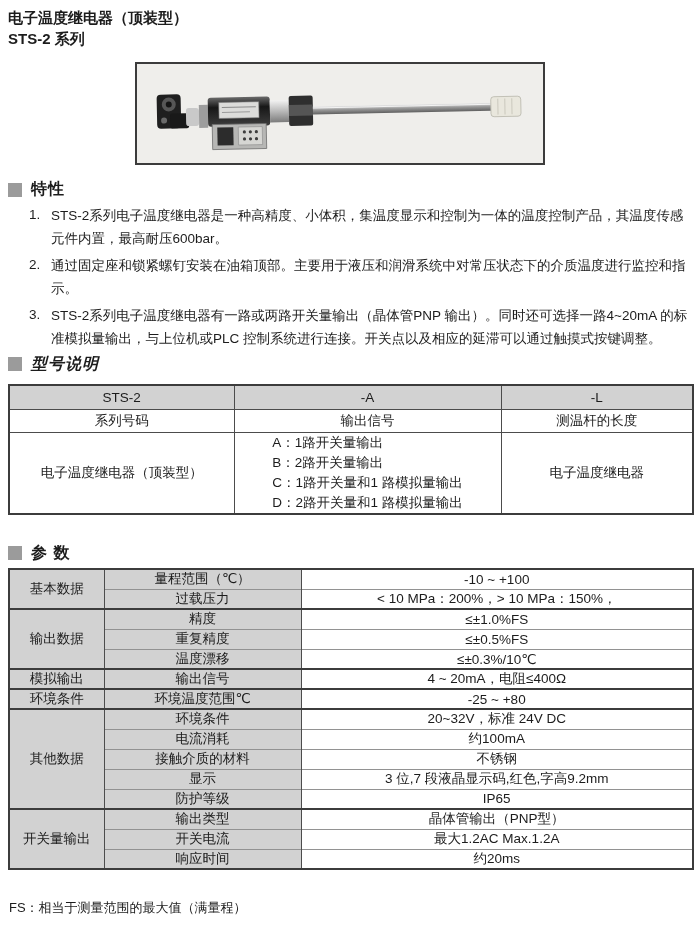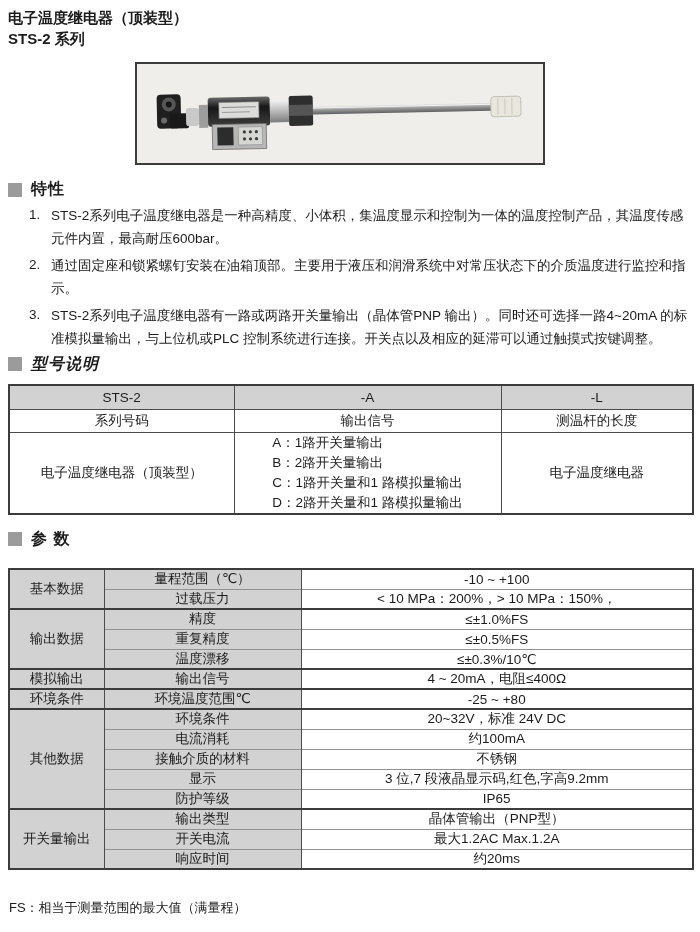--- a/index.html
+++ b/index.html
@@ -19,21 +19,21 @@
     position:absolute; left:135px; top:62px; width:410px; height:103px;
     border:2px solid #3c3c3c; background:#efeeeb; margin:0;
   }
 
   
   .sec { position:absolute; left:8px; display:flex; align-items:center; gap:9px; height:16px; }
   .sec .sq { width:14px; height:14px; background:#9b9b9b; flex:none; }
   .sec h2 { margin:0; font-size:16px; font-weight:bold; letter-spacing:1px; line-height:16px; }
   #sec-features { top:181px;align-items:flex-end; }
   #sec-model    { top:356px;font-style:italic; }
-  #sec-params   { top:531px; }
+  #sec-params   { top:545px; }
 
   
   .features { position:absolute; left:8px; top:202px; width:684px; font-size:13.5px; }
   .feat-item { display:flex; }
   .feat-num  { flex:none; width:20px; margin-left:21px; line-height:25px; }
   .feat-text { flex:1; margin:2px; line-height:23px; }
 
   
   table { border-collapse:collapse; table-layout:fixed; position:absolute; left:8px; background:#fff;padding-left:16px; }
   th, td { padding:0 4px; text-align:center; vertical-align:middle; font-weight:normal; font-size:13.5px; }

